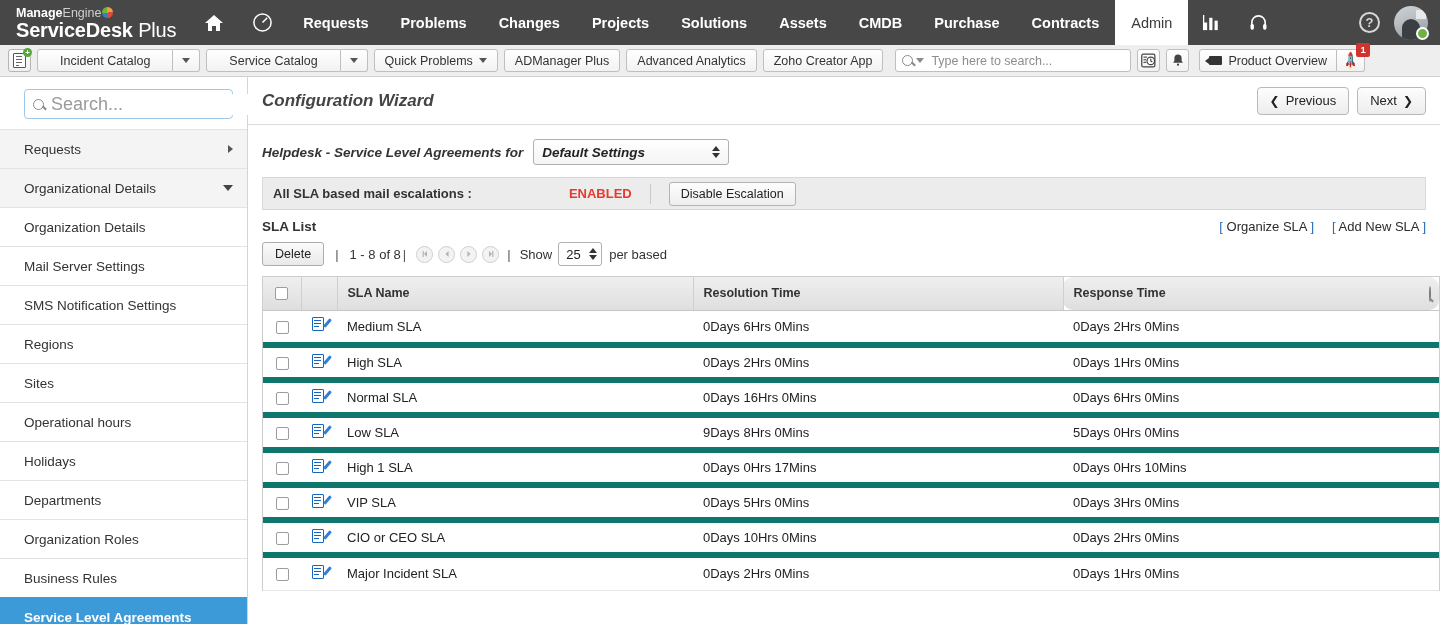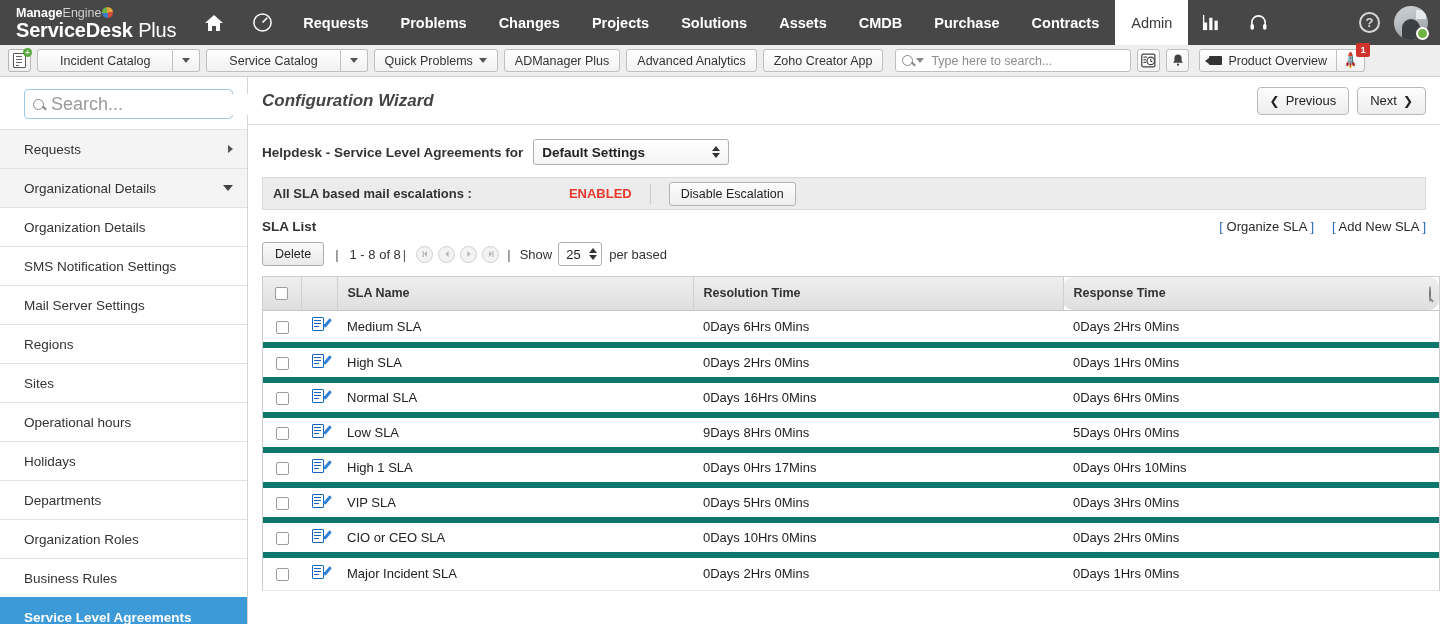--- a/index.html
+++ b/index.html
@@ -161,21 +161,21 @@
     padding: 0 14px 0 14px; border-bottom: 1px solid #dcdcdc;
   }
   .wizard-title { font-size: 17px; font-style: italic; font-weight: bold; color: #444; }
   .wz-btns { display: flex; gap: 8px; }
   .wz-btn {
     height: 28px; border: 1px solid #b9b9b9; border-radius: 4px;
     background: linear-gradient(#fdfdfd,#ededed); padding: 0 12px; font-size: 13px; color: #222;
     display: flex; align-items: center; gap: 6px; cursor: pointer; font-weight: normal;
   }
 
-  .sel-row { display: flex; align-items: center; gap: 10px; padding: 14px 14px 12px 14px; }
+  .sel-row { display: flex; align-items: center; gap: 10px; padding: 14px 14px 12px 14px; font-style: italic; }
   .sel-label { font-size: 13.5px; font-weight: bold; color: #333; }
   .fake-select {
     width: 196px; height: 26px; border: 1px solid #b0b0b0; border-radius: 3px;
     background: linear-gradient(#ffffff,#f4f4f4); display: flex; align-items: center;
     justify-content: space-between; padding: 0 8px; font-size: 13.5px; font-weight: bold; color: #222; cursor: pointer;
   }
   .spin { display: flex; flex-direction: column; gap: 2px; }
   .spin b { width:0; height:0; border-left:4px solid transparent; border-right:4px solid transparent; }
   .spin b:first-child { border-bottom: 5px solid #333; }
   .spin b:last-child { border-top: 5px solid #333; }
@@ -405,22 +405,22 @@
     <div class="side-item group">
       <span>Requests</span>
       <span class="arrow-r"></span>
     </div>
     <div class="side-item group">
       <span>Organizational Details</span>
       <span class="arrow-d"></span>
     </div>
 
     <div class="side-item">Organization Details</div>
+    <div class="side-item">Mail Server Settings</div>
     <div class="side-item">SMS Notification Settings</div>
-    <div class="side-item">Mail Server Settings</div>
     <div class="side-item">Regions</div>
     <div class="side-item">Sites</div>
     <div class="side-item">Operational hours</div>
     <div class="side-item">Holidays</div>
     <div class="side-item">Departments</div>
     <div class="side-item">Organization Roles</div>
     <div class="side-item">Business Rules</div>
     <div class="side-item active">Service Level Agreements</div>
   </div>
 

